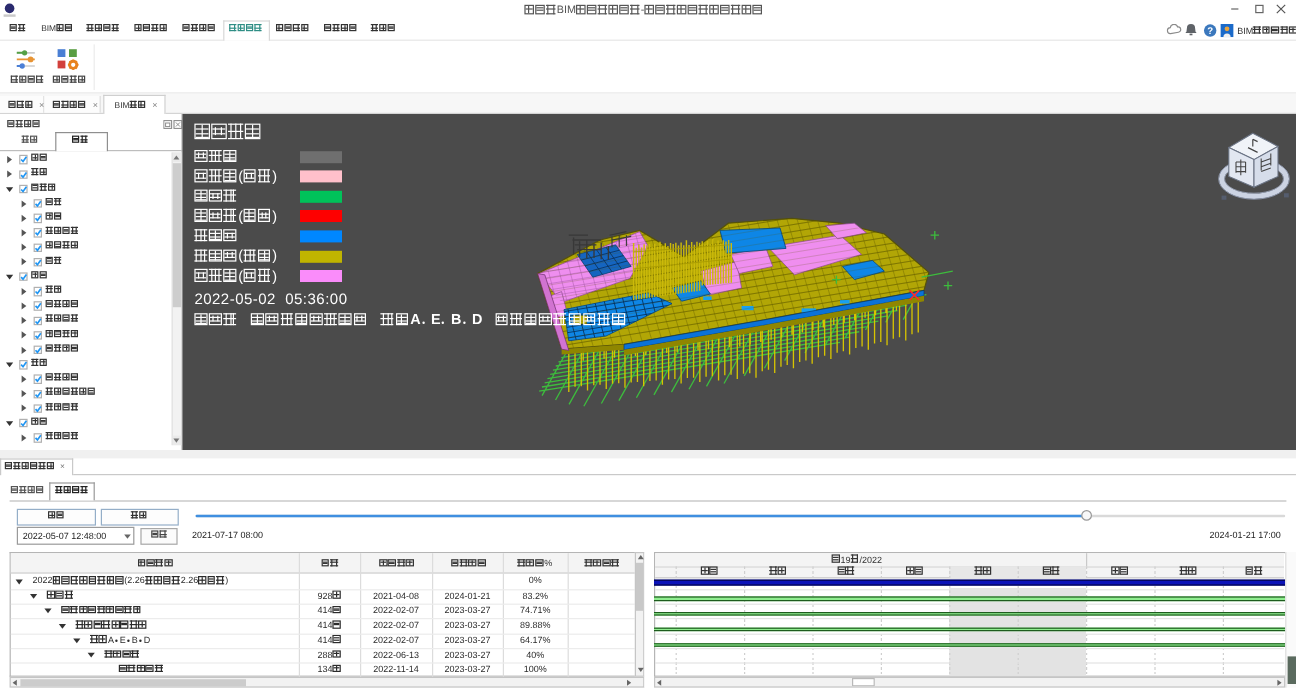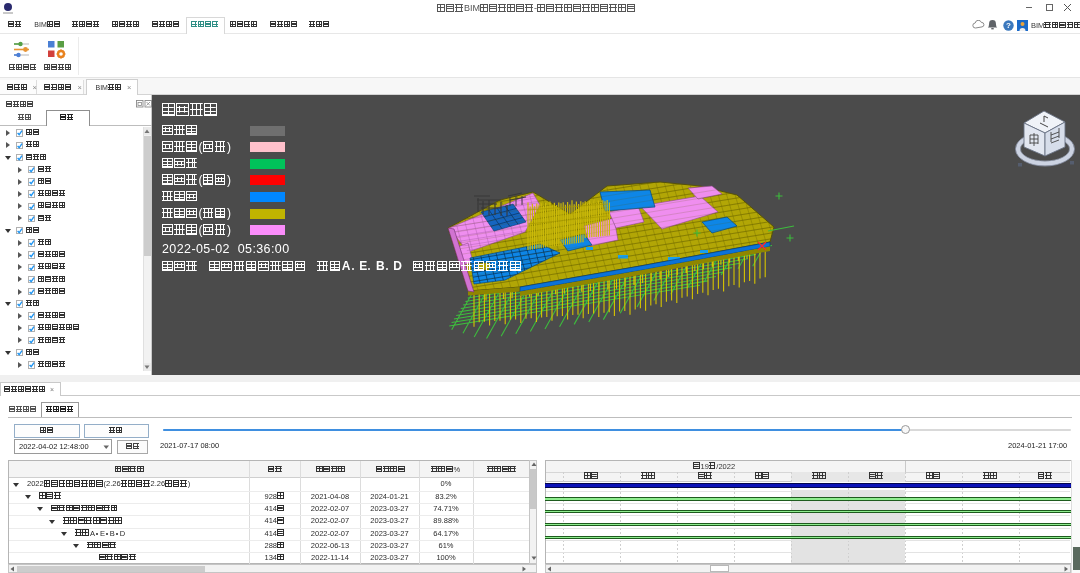--- a/index.html
+++ b/index.html
@@ -373,21 +373,21 @@
 <div class="a" style="left:8px;top:416.5px;width:1064px;height:1px;background:#bdbdbd"></div>
 <div class="a" style="left:41px;top:402px;width:38px;height:15px;background:#fff;border:1px solid #9a9a9a;border-bottom:none"></div>
 <div class="a" style="left:9px;top:404px;height:12px;line-height:12px;font-size:7px;color:#555;white-space:nowrap;"><i class="z p2 g7"></i><i class="z p3 g7"></i><i class="z p1 g7"></i><i class="z p2 g7"></i></div>
 <div class="a" style="left:46px;top:404px;height:12px;line-height:12px;font-size:7px;color:#222;white-space:nowrap;"><i class="z p3 g7"></i><i class="z p1 g7"></i><i class="z p2 g7"></i><i class="z p3 g7"></i></div>
 <div class="a" style="left:14px;top:424px;width:66px;height:13.5px;background:#fdfdfd;border:1px solid #94aec8;text-align:center;line-height:12px;font-size:7px;color:#333"><i class="z p1 g7"></i><i class="z p2 g7"></i></div>
 <div class="a" style="left:83.5px;top:424px;width:65px;height:13.5px;background:#fdfdfd;border:1px solid #94aec8;text-align:center;line-height:12px;font-size:7px;color:#333"><i class="z p3 g7"></i><i class="z p1 g7"></i></div>
 <div class="a" style="left:163px;top:428.5px;width:908px;height:2.6px;background:#d9d9d9;border-radius:2px"></div>
 <div class="a" style="left:163px;top:428.5px;width:742px;height:2.6px;background:#3f8fe0;border-radius:2px"></div>
 <div class="a" style="left:900.5px;top:425px;width:9px;height:9px;background:#f8f8f8;border:1px solid #999;border-radius:50%"></div>
 <div class="a" style="left:14px;top:439px;width:98px;height:15px;background:#fff;border:1px solid #9a9a9a"></div>
-<div class="a" style="left:19px;top:442px;height:10px;line-height:10px;font-size:7.5px;color:#222;white-space:nowrap;">2022-04-02 12:48:00</div>
+<div class="a" style="left:19px;top:442px;height:10px;line-height:10px;font-size:7.5px;color:#222;white-space:nowrap;">2022-05-07 12:48:00</div>
 <svg class="a" style="left:103px;top:445px" width="7" height="5">
     <path d="M0.5 0.5 L6 0.5 L3.2 4 Z" fill="#666"></path>
   </svg>
 <div class="a" style="left:117px;top:440px;width:31px;height:14px;background:#fbfbfb;border:1px solid #a8a8a8;text-align:center;line-height:12.5px;font-size:7px;color:#444"><i class="z p2 g7"></i><i class="z p3 g7"></i></div>
 <div class="a" style="left:160px;top:441px;height:10px;line-height:10px;font-size:7.5px;color:#222;white-space:nowrap;">2021-07-17 08:00</div>
 <div class="a" style="left:1008px;top:441px;height:10px;line-height:10px;font-size:7.5px;color:#222;white-space:nowrap;">2024-01-21 17:00</div>
 <div class="a" style="left:8px;top:460px;width:529px;height:104px;background:#fff;border:1px solid #b5b5b5;border-right:none"></div>
 <div class="a" style="left:9px;top:461px;width:520px;height:17px;background:#f4f4f4;border-bottom:1px solid #cfcfcf"></div>
 <div class="a" style="left:249px;top:461px;width:1px;height:103px;background:#dcdcdc"></div>
 <div class="a" style="left:300px;top:461px;width:1px;height:103px;background:#dcdcdc"></div>
@@ -466,21 +466,21 @@
 <div class="a" style="left:249px;top:539.8px;height:12.3px;line-height:12.3px;font-size:7.5px;color:#2b2b2b;white-space:nowrap;">
     <center style="width:51px">288<i class="z p1 g75"></i></center>
   </div>
 <div class="a" style="left:300px;top:539.8px;height:12.3px;line-height:12.3px;font-size:7.5px;color:#2b2b2b;white-space:nowrap;">
     <center style="width:60px">2022-06-13</center>
   </div>
 <div class="a" style="left:360px;top:539.8px;height:12.3px;line-height:12.3px;font-size:7.5px;color:#2b2b2b;white-space:nowrap;">
     <center style="width:59px">2023-03-27</center>
   </div>
 <div class="a" style="left:419px;top:539.8px;height:12.3px;line-height:12.3px;font-size:7.5px;color:#2b2b2b;white-space:nowrap;">
-    <center style="width:54px">61%</center>
+    <center style="width:54px">40%</center>
   </div>
 <div class="a" style="left:99px;top:552.1px;height:12.3px;line-height:12.3px;font-size:7.5px;color:#2b2b2b;white-space:nowrap;"><i class="z p2 g75"></i><i class="z p3 g75"></i><i class="z p1 g75"></i><i class="z p2 g75"></i><i class="z p3 g75"></i></div>
 <div class="a" style="left:249px;top:552.1px;height:12.3px;line-height:12.3px;font-size:7.5px;color:#2b2b2b;white-space:nowrap;">
     <center style="width:51px">134<i class="z p1 g75"></i></center>
   </div>
 <div class="a" style="left:300px;top:552.1px;height:12.3px;line-height:12.3px;font-size:7.5px;color:#2b2b2b;white-space:nowrap;">
     <center style="width:60px">2022-11-14</center>
   </div>
 <div class="a" style="left:360px;top:552.1px;height:12.3px;line-height:12.3px;font-size:7.5px;color:#2b2b2b;white-space:nowrap;">
     <center style="width:59px">2023-03-27</center>

